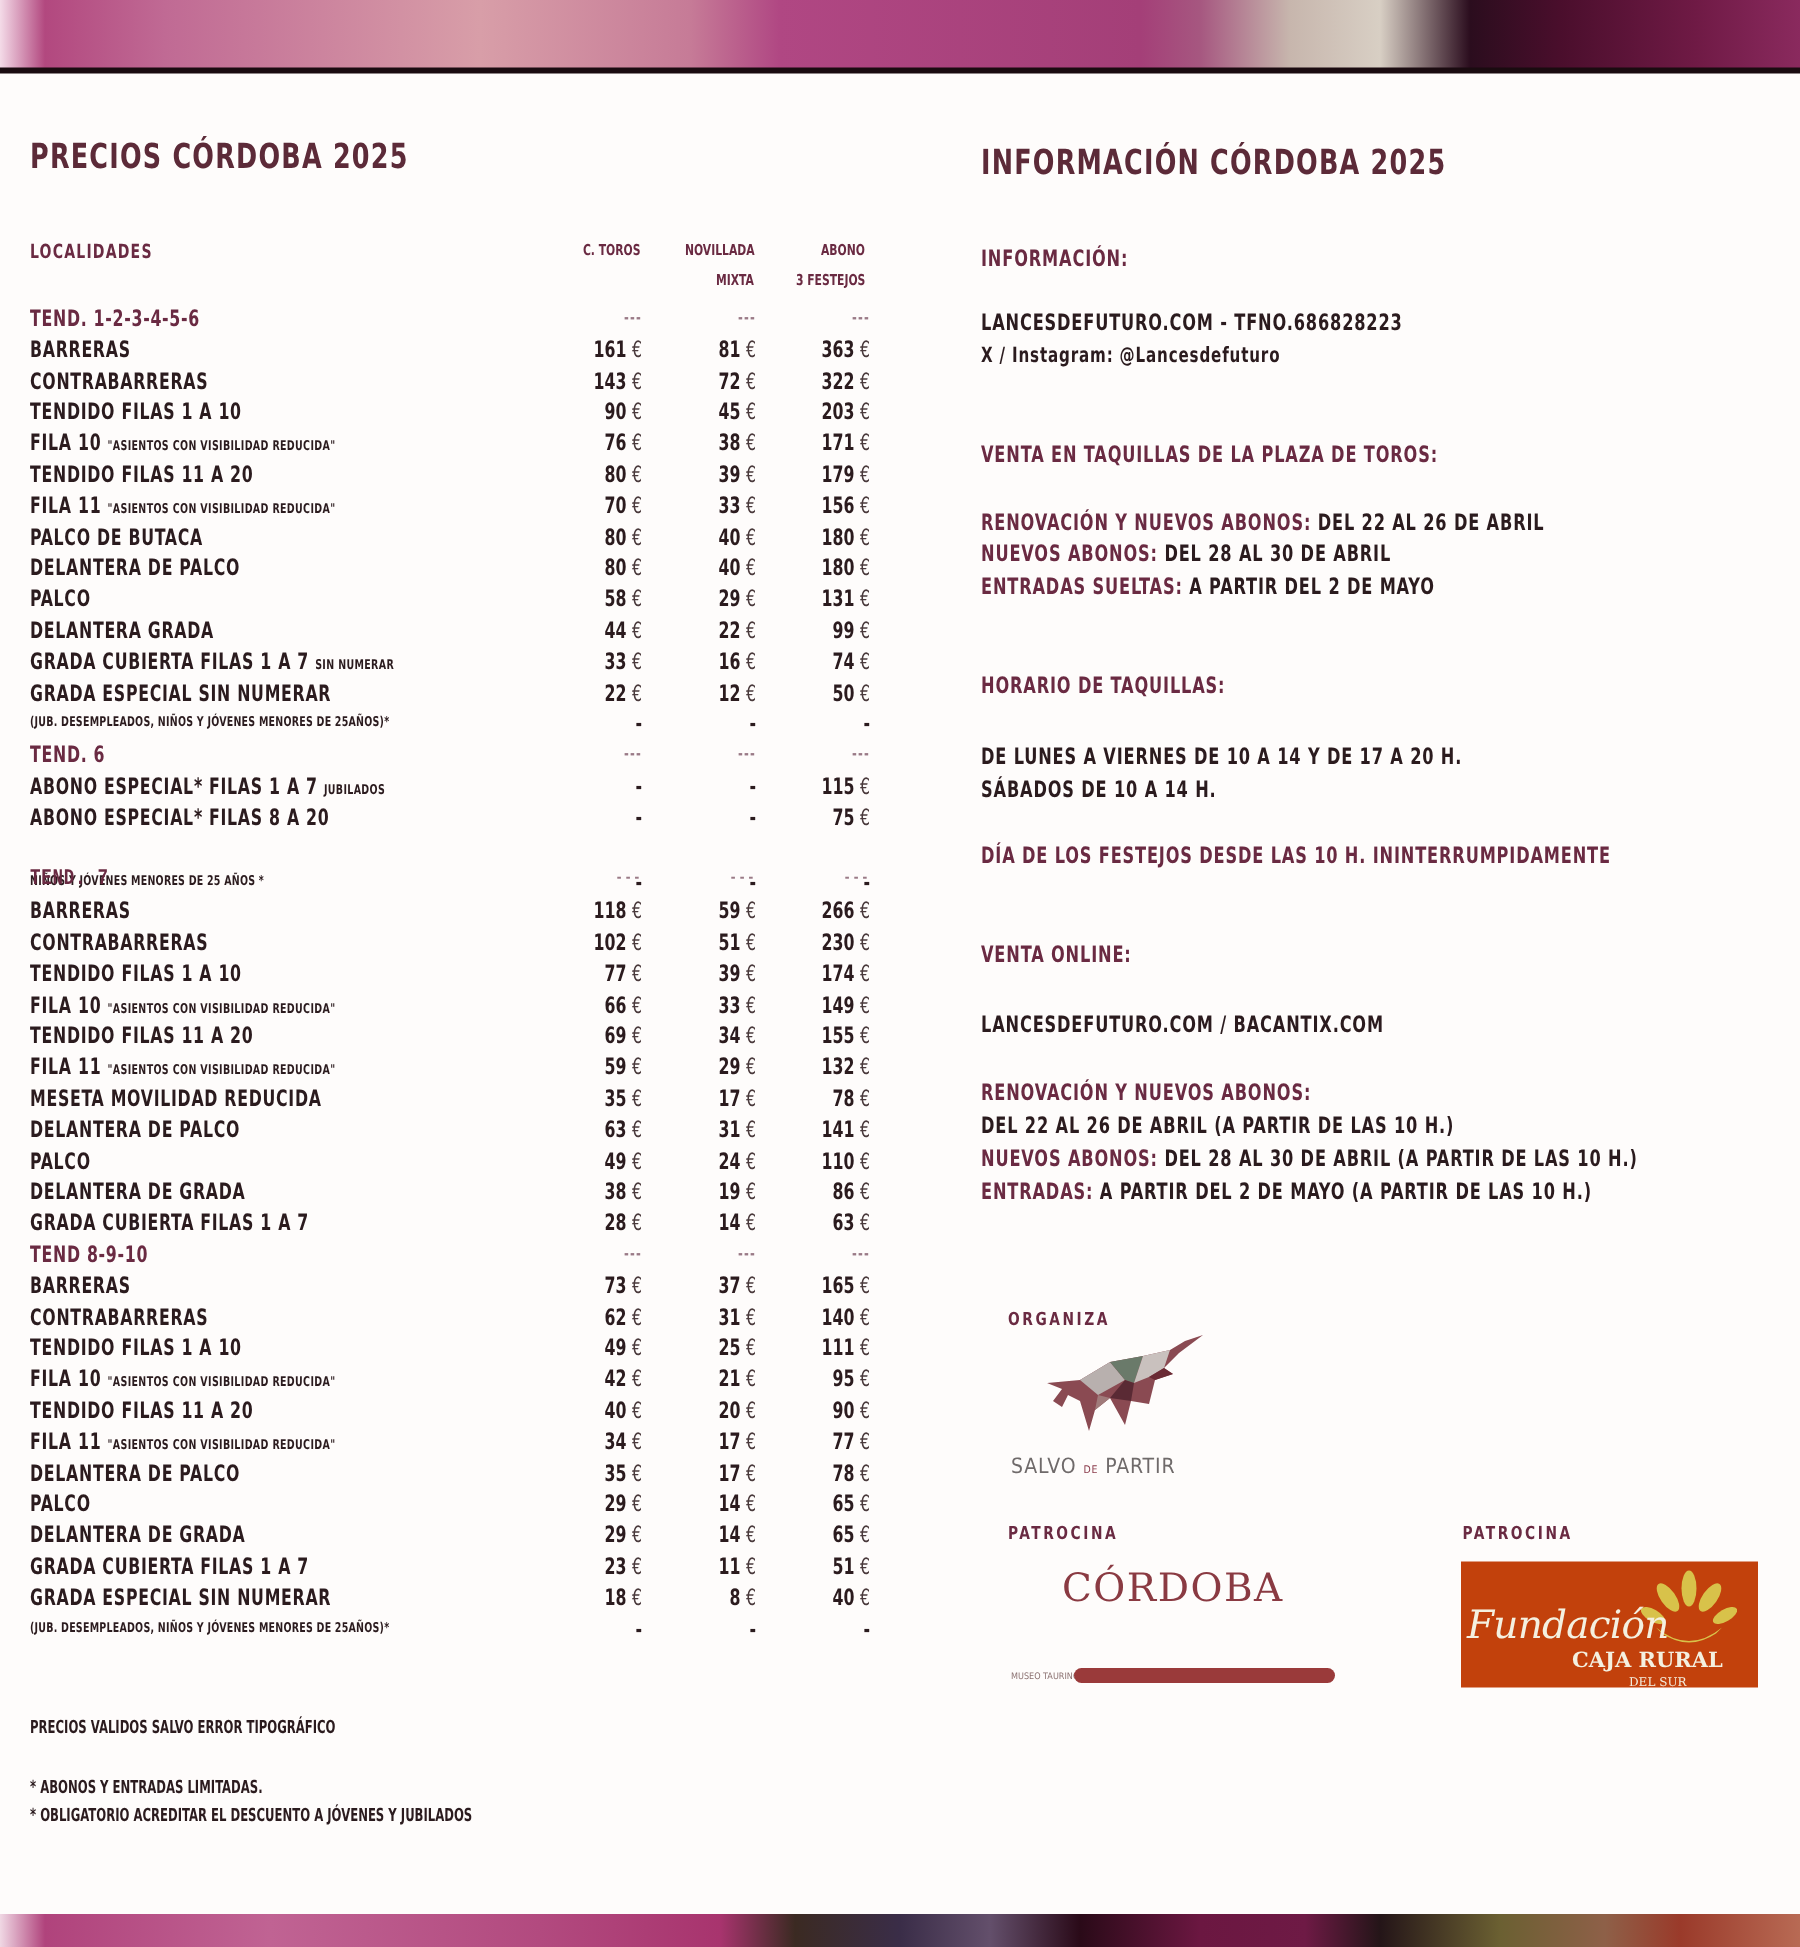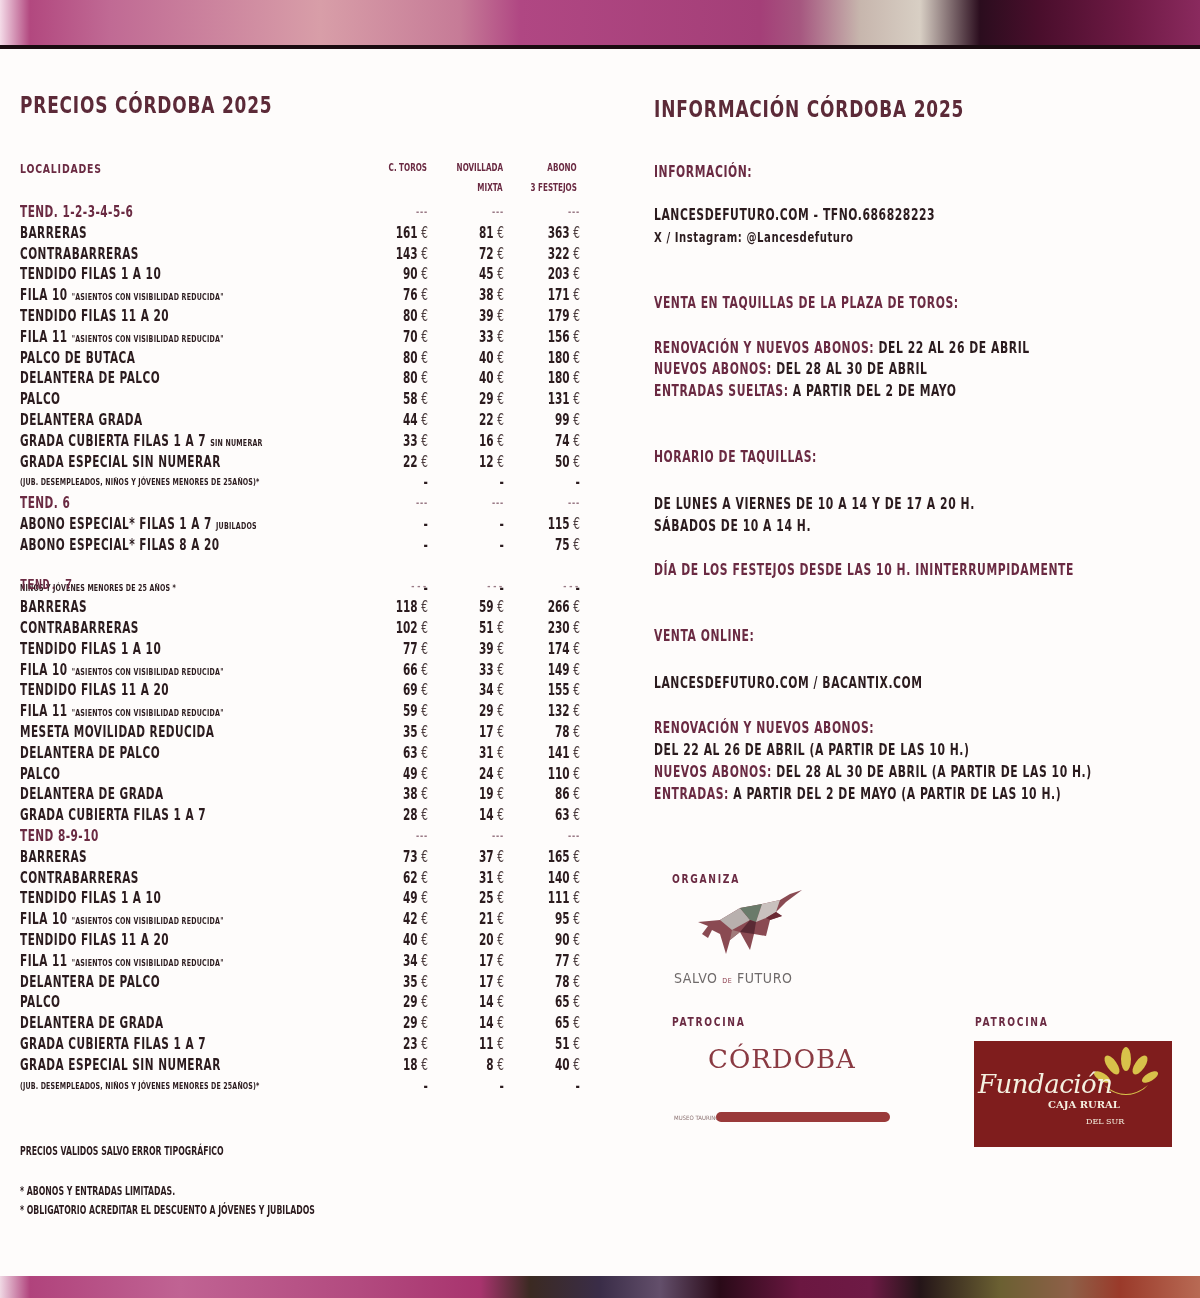--- a/index.html
+++ b/index.html
@@ -42,23 +42,23 @@
   .logo-lances-text { position: absolute; left: 674px; top: 970px; font-size: 14px; color: #6f6a6a; letter-spacing: 0.6px; white-space: nowrap; }
   .logo-lances-text .de { font-size: 7px; color: #8a3a4a; }
 
   .logo-cordoba { position: absolute; left: 670px; top: 1040px; width: 220px; height: 90px; }
   .logo-cordoba .l1 { position: absolute; left: 38px; top: 4px; font-family: "DejaVu Serif", serif; font-size: 26px; color: #8a3a42; letter-spacing: 1px; }
   .logo-cordoba .l2 { position: absolute; left: 0; top: 32px; font-family: "DejaVu Serif", serif; font-size: 27px; color: #6a5c58; letter-spacing: 0.5px; white-space: nowrap; }
   .logo-cordoba .l2 .o { color: #8a3a42; }
   .logo-cordoba .l3 { position: absolute; left: 4px; top: 74px; font-size: 6px; color: #8a7070; white-space: nowrap; }
   .logo-cordoba .bar { position: absolute; left: 46px; top: 72px; width: 174px; height: 10px; border-radius: 5px; background: #9a3a3a; }
 
-  .logo-caja { position: absolute; left: 974px; top: 1041px; width: 198px; height: 106px; background: #7f1d1d; }
+  .logo-caja { position: absolute; left: 974px; top: 1041px; width: 198px; height: 84px; background: #c2410c; }
   .logo-caja .fund { position: absolute; left: 4px; top: 28px; font-family: "DejaVu Serif", serif; font-style: italic; font-size: 26px; color: #f4f0e0; letter-spacing: -0.5px; }
-  .logo-caja .caja { position: absolute; left: 74px; top: 58px; font-family: "DejaVu Serif", serif; font-weight: bold; font-size: 10px; color: #f4f0e0; white-space: nowrap; }
+  .logo-caja .caja { position: absolute; left: 74px; top: 58px; font-family: "DejaVu Serif", serif; font-weight: bold; font-size: 14px; color: #f4f0e0; white-space: nowrap; }
   .logo-caja .sur { position: absolute; left: 112px; top: 76px; font-family: "DejaVu Serif", serif; font-size: 8px; color: #f4f0e0; }
 </style>
 </head>
 <body>
 
 <div class="band-top"></div>
 <div class="band-top-line"></div>
 
 <div class="page-title" style="left:20px;top:92px;">PRECIOS CÓRDOBA 2025</div>
 
@@ -360,21 +360,21 @@
 <div class="small-cap" style="left:672px;top:872px;">ORGANIZA</div>
 <svg style="position:absolute;left:690px;top:890px;" width="115" height="75" viewBox="0 0 115 75">
   <polygon points="8,32 30,30 50,18 72,14 90,10 100,4 112,0 96,12 86,22 92,26 80,30 76,46 64,44 60,60 50,42 40,50 36,64 30,44 22,40 18,48 12,44 18,36" fill="#8a4a52"></polygon>
   <polygon points="30,30 50,18 60,30 42,40" fill="#b8b0ae"></polygon>
   <polygon points="50,18 72,14 66,32 60,30" fill="#6a7a6a"></polygon>
   <polygon points="72,14 90,10 86,22 76,28 66,32" fill="#c9c1be"></polygon>
   <polygon points="60,30 66,32 64,44 50,42" fill="#5a2a34"></polygon>
   <polygon points="42,40 50,42 40,50" fill="#a07a7a"></polygon>
   <polygon points="86,22 92,26 80,30 76,28" fill="#6a2a34"></polygon>
 </svg>
-<div class="logo-lances-text"><span>SALVO</span> <span class="de">DE</span> <span>FUTURO</span></div>
+<div class="logo-lances-text"><span>SALVO</span> <span class="de">DE</span> <span>PARTIR</span></div>
 
 <div class="small-cap" style="left:672px;top:1015px;">PATROCINA</div>
 <div class="logo-cordoba">
   <div class="l1">CÓRDOBA</div>
   <div class="l3">MUSEO TAURINO</div>
   <div class="bar"></div>
 </div>
 
 <div class="small-cap" style="left:975px;top:1015px;">PATROCINA</div>
 <div class="logo-caja">

